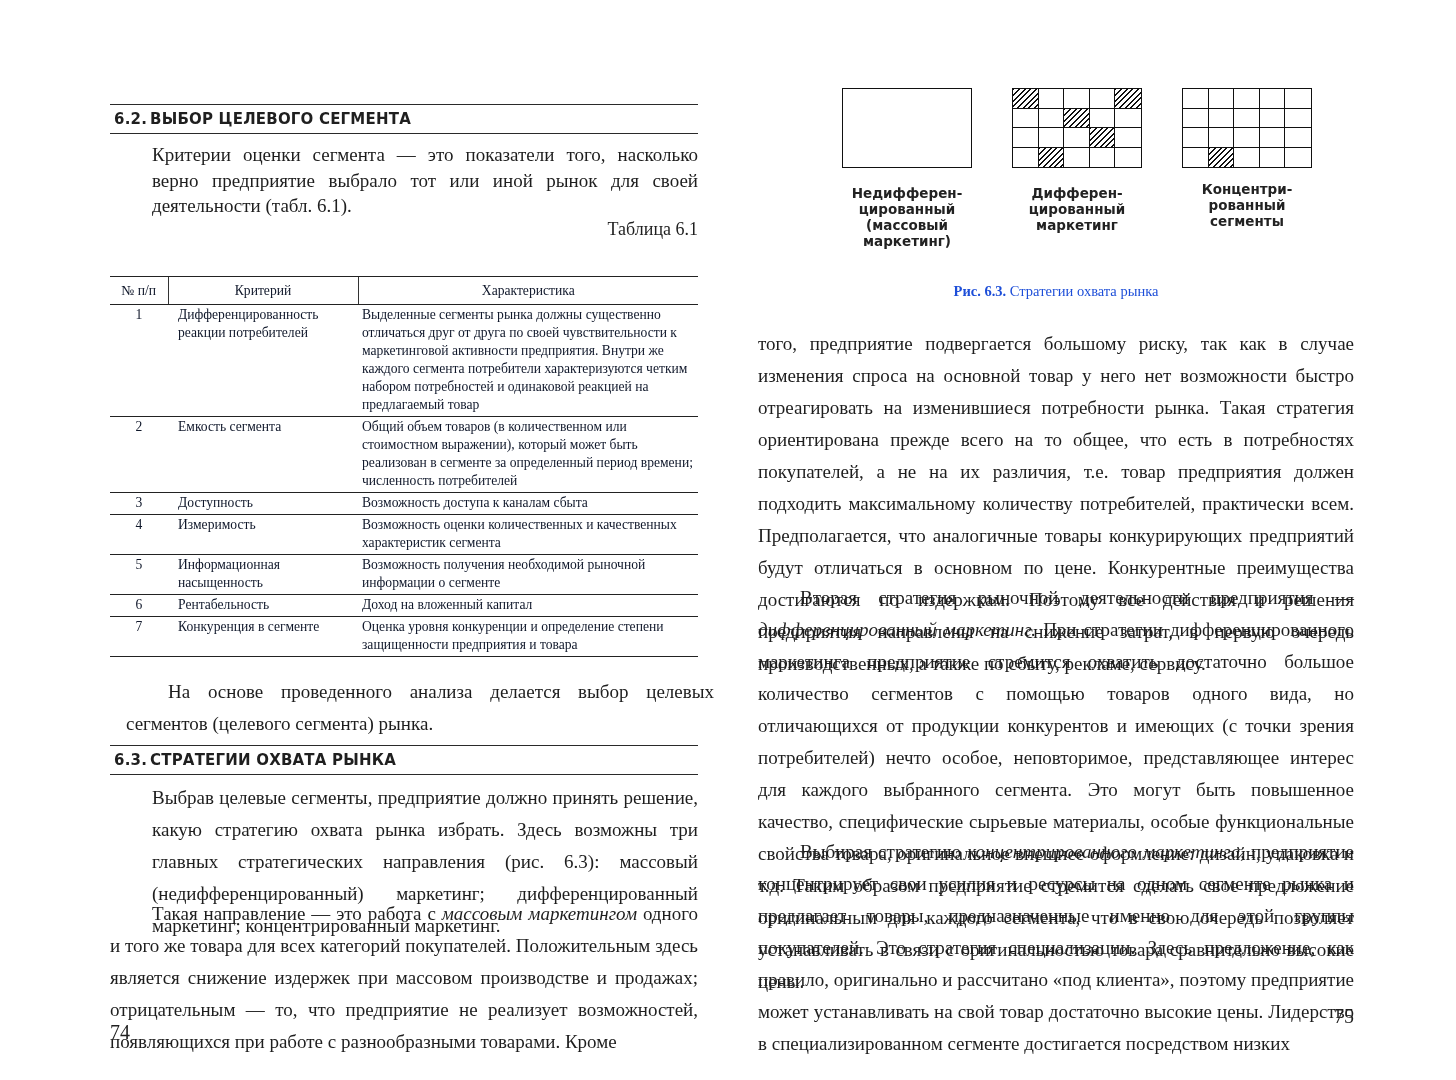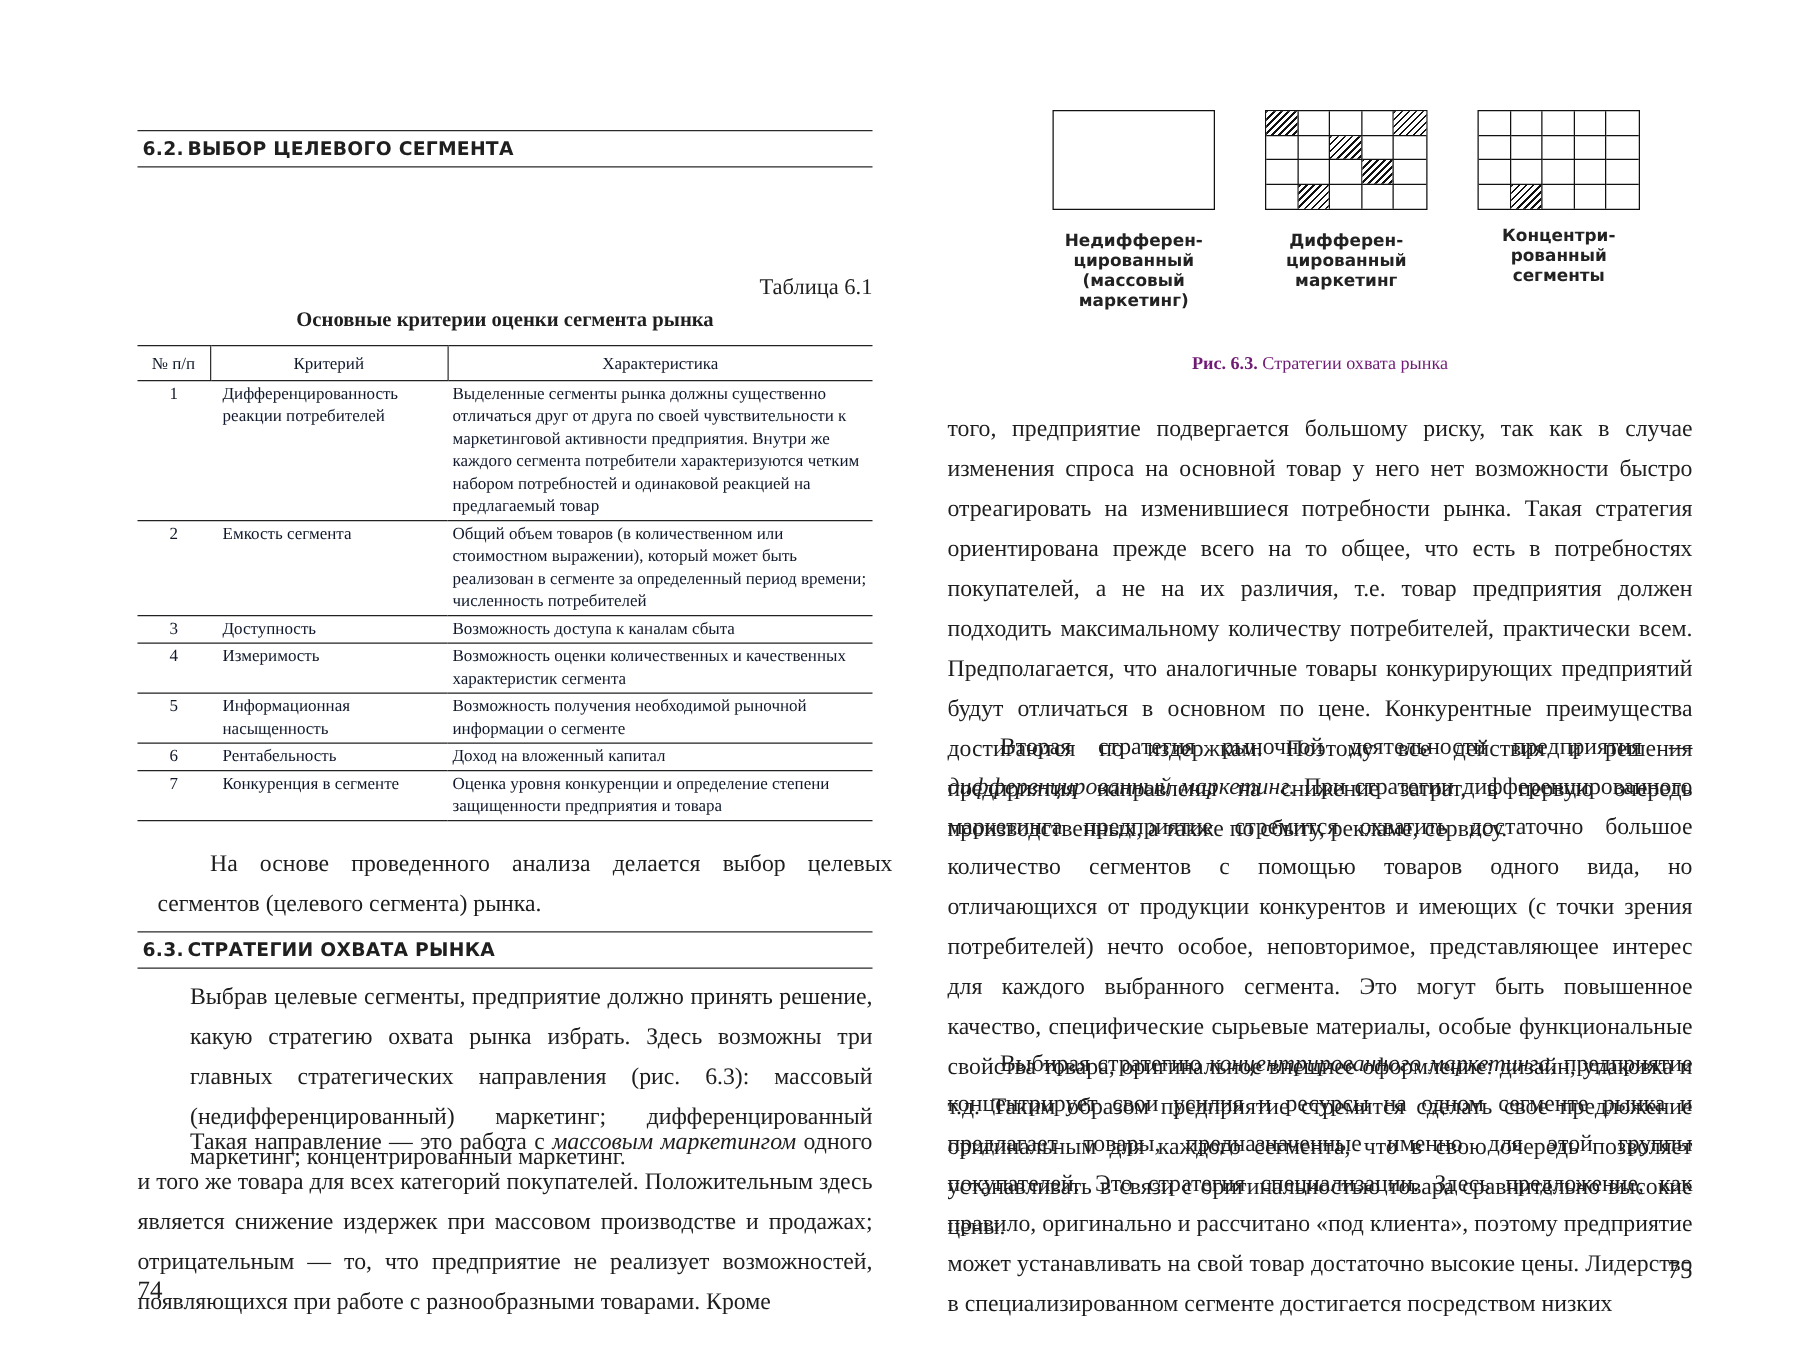--- a/index.html
+++ b/index.html
@@ -50,34 +50,36 @@
   .grid .cell { border-right: 1.2px solid #111; border-bottom: 1.2px solid #111; box-sizing: border-box; }
   .grid .cell.last-col { border-right: none; }
   .grid .cell.last-row { border-bottom: none; }
   .grid .cell.hatch {
     background: repeating-linear-gradient(135deg, #111 0 1.4px, #fff 1.4px 4px);
   }
   .fig-label {
     position: absolute; font-family: "DejaVu Sans", "Liberation Sans", sans-serif; font-weight: bold;
     font-size: 13.5px; line-height: 16px; text-align: center; color: #222; white-space: pre-line;
   }
-  .fig-caption { position: absolute; top: 263px; left: 0; width: 596px; text-align: center; font-size: 14.5px; color: #701a75; }
+  .fig-caption { position: absolute; top: 263px; left: 0; width: 596px; text-align: center; font-size: 14.5px; color: #1d4ed8; }
   .fig-caption b { font-weight: bold; }
 </style>
 </head>
 <body>
 
 <div class="page page-left">
   <div class="section-head" style="top:68px;">
     <span class="num">6.2.</span><span>ВЫБОР ЦЕЛЕВОГО СЕГМЕНТА</span>
   </div>
 
+  <div class="para" style="top:106px; left:42px; width:546px; line-height:25.5px;">
+    <p>Критерии оценки сегмента — это показатели того, насколько верно предприятие выбрало тот или иной рынок для своей деятельности (табл. 6.1).</p>
+  </div>
 
   <div class="table-label">Таблица 6.1</div>
-  <div class="table-title">Основные критерии оценки сегмента рынка</div>
 
   <table class="crit">
     <thead>
       <tr>
         <th>№ п/п</th>
         <th>Критерий</th>
         <th>Характеристика</th>
       </tr>
     </thead>
     <tbody>

